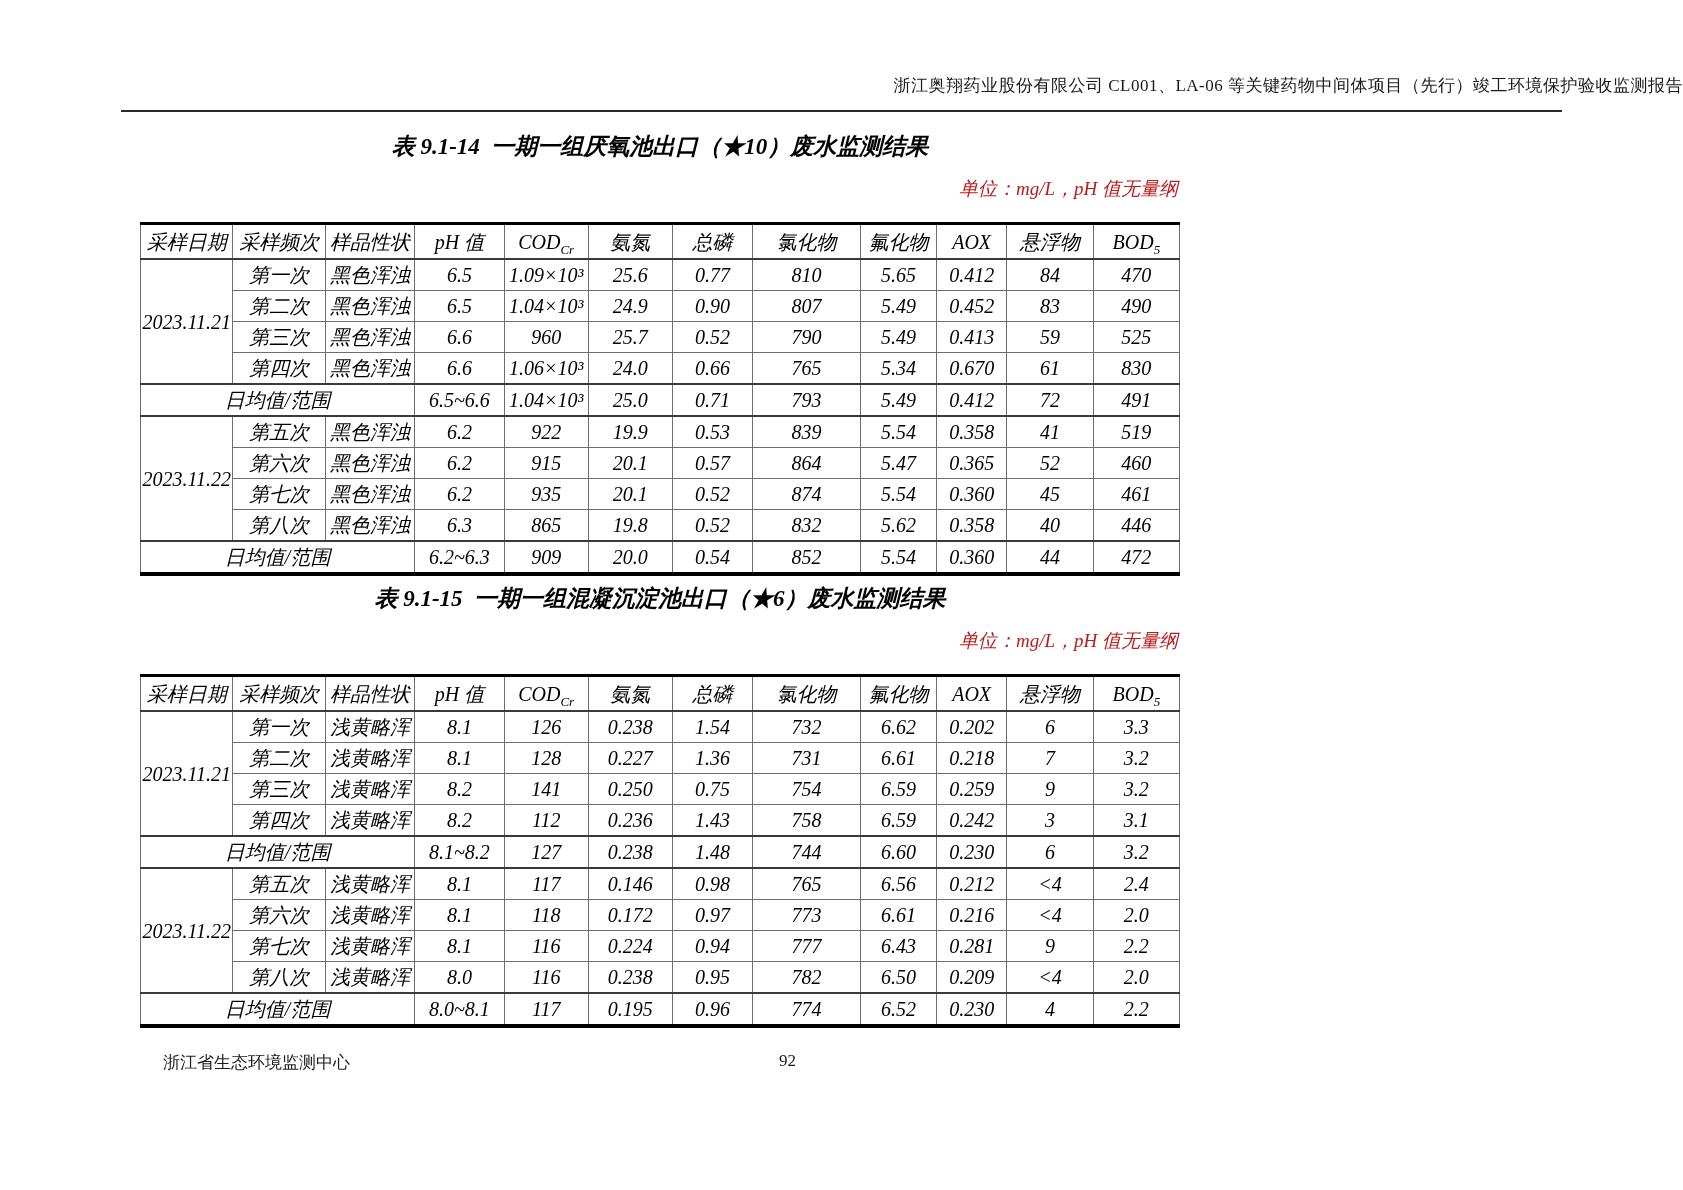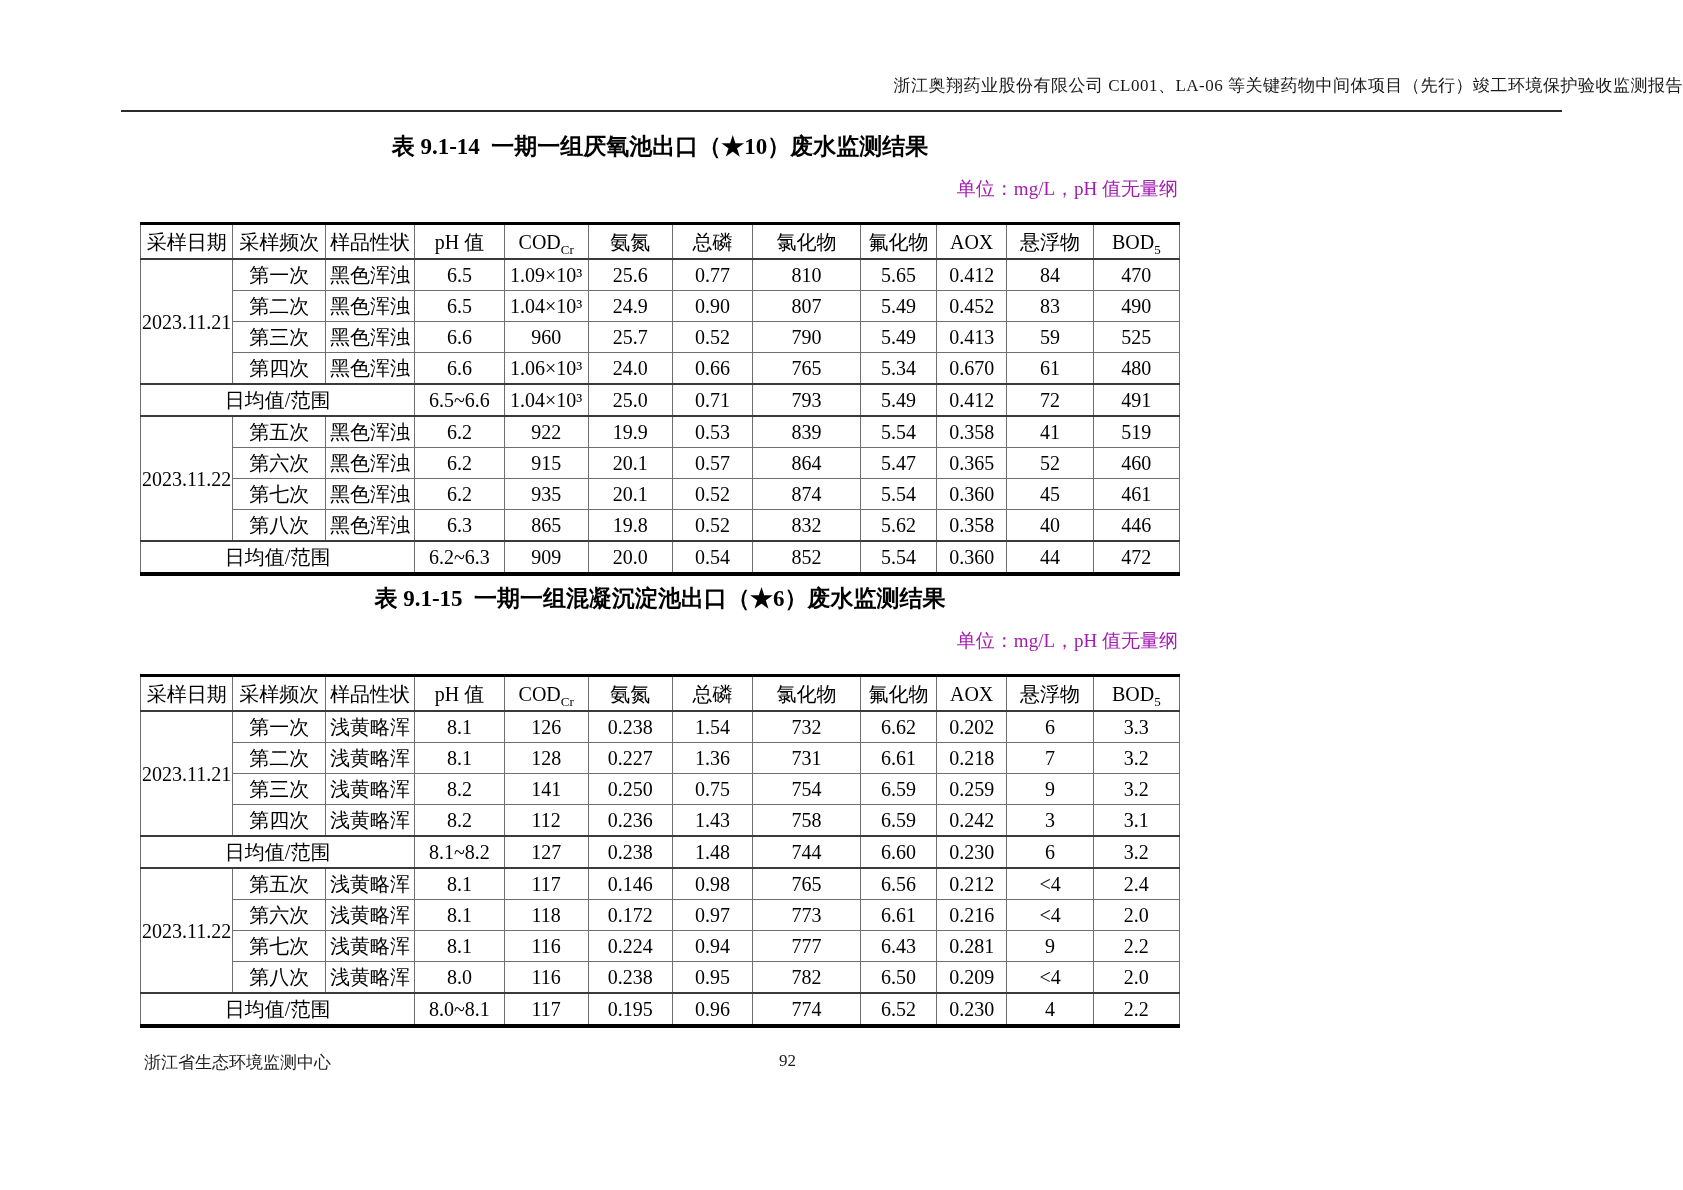--- a/index.html
+++ b/index.html
@@ -8,47 +8,47 @@
     font-family:"Liberation Serif","DejaVu Serif",serif;color:#000;
     margin:0 auto;overflow:hidden;
   }
   .doc-header{
     position:absolute;top:74px;left:0;width:100%;
     text-align:right;font-size:17px;color:#1a1a1a;letter-spacing:.5px;
   }
   .header-rule{
     position:absolute;top:110px;left:121px;right:121px;height:2px;background:#2b2b2b;
   }
-  .content{position:absolute;top:131px;left:140px;width:1040px;}
+  .content{position:absolute;top:131px;left:140px;width:1040px;font-style:italic;}
   .table-title{
     text-align:center;font-size:23px;font-weight:bold;margin:0 0 4px 0;
     white-space:pre-wrap;color:#000;
   }
   .unit-note{
-    text-align:right;font-size:19px;margin:14px 2px 4px 0;color:#a21caf;
+    text-align:right;font-size:19px;margin:14px 2px 4px 0;color:#b91c1c;
   }
   table.report{
     width:100%;border-collapse:collapse;table-layout:fixed;
     font-size:20px;
     border-top:3px solid #000;border-bottom:4px solid #000;
     border-left:1px solid #6e6e6e;border-right:1px solid #6e6e6e;
     margin-bottom:2px;
     margin-top:20px;
   }
   table.report th, table.report td{
     border:1px solid #6e6e6e;text-align:center;vertical-align:middle;
     padding:0;height:30px;font-weight:normal;line-height:1.1;
     overflow:hidden;white-space:nowrap;
   }
   table.report thead th{height:33px;border-bottom:2px solid #3a3a3a;}
   table.report tr.daily-row td{border-top:2px solid #3a3a3a;border-bottom:2px solid #3a3a3a;}
   table.report sub{font-size:13px;line-height:0;}
   .sec2 .table-title{margin-top:7px;}
   .footer{position:absolute;top:1051px;left:140px;width:1295px;font-size:17px;color:#1a1a1a;}
-  .footer-org{position:absolute;left:4px;top:0;}
+  .footer-org{position:absolute;left:23px;top:0;}
   .footer-page{display:block;text-align:center;width:100%;}
 </style>
 </head>
 <body>
 
 <div class="page">
 
   <div class="doc-header">浙江奥翔药业股份有限公司 CL001、LA-06 等关键药物中间体项目（先行）竣工环境保护验收监测报告</div>
 
   <div class="header-rule"></div>
@@ -134,21 +134,21 @@
               <td>第四次</td>
               <td>黑色浑浊</td>
               <td>6.6</td>
               <td>1.06×10³</td>
               <td>24.0</td>
               <td>0.66</td>
               <td>765</td>
               <td>5.34</td>
               <td>0.670</td>
               <td>61</td>
-              <td>480</td>
+              <td>830</td>
             </tr>
             <tr class="daily-row">
               <td colspan="3">日均值/范围</td>
               <td>6.5~6.6</td>
               <td>1.04×10³</td>
               <td>25.0</td>
               <td>0.71</td>
               <td>793</td>
               <td>5.49</td>
               <td>0.412</td>

